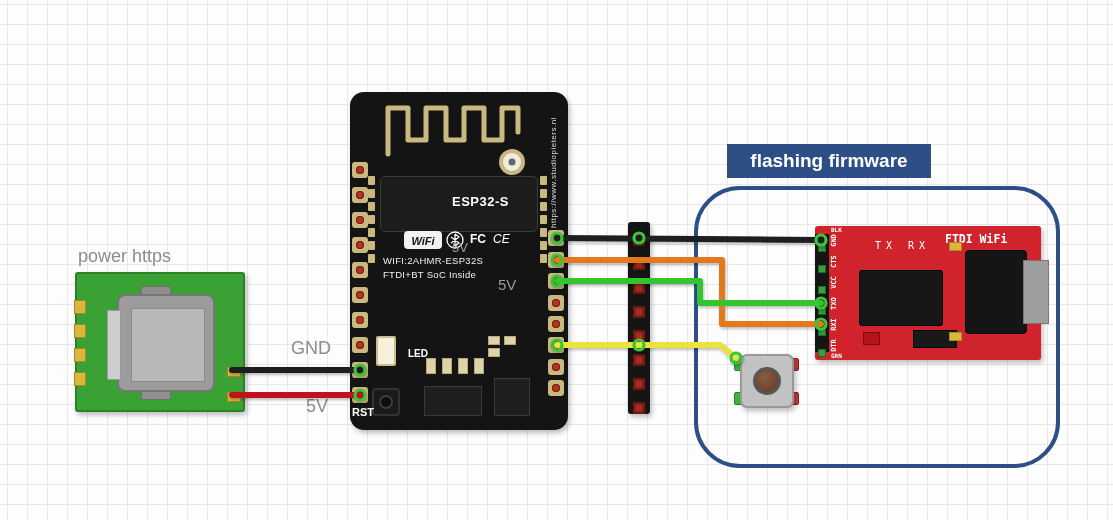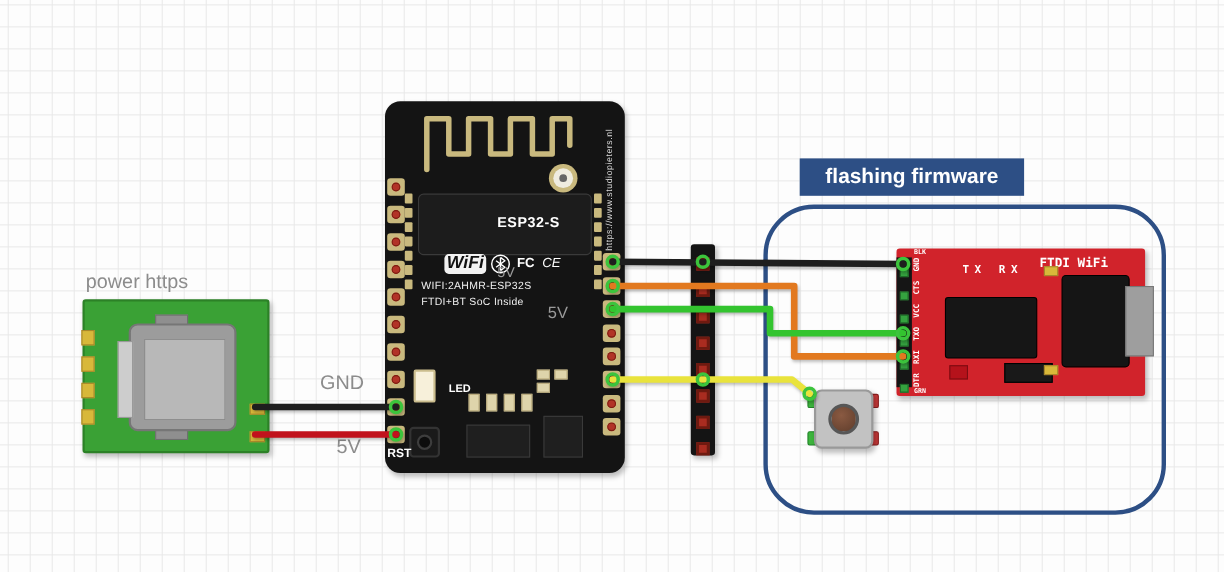--- a/index.html
+++ b/index.html
@@ -110,21 +110,21 @@
     <div class="cast" style="left:190px;top:110px;"></div>
     <div class="cast" style="left:190px;top:123px;"></div>
     <div class="cast" style="left:190px;top:136px;"></div>
     <div class="cast" style="left:190px;top:149px;"></div>
     <div class="cast" style="left:190px;top:162px;"></div>
 
     <div class="shield"></div>
     <span class="wtext" style="left:102px;top:102px;font-size:13px;font-weight:bold;letter-spacing:.5px;">ESP32-S</span>
 
     <div class="abs" style="left:54px;top:139px;width:38px;height:18px;background:#f2f2f2;border-radius:4px;text-align:center;">
-      <span style="font-size:16px;font-weight:bold;font-style:italic;color:#111;line-height:18px;">WiFi</span>
+      <span style="font-size:11px;font-weight:bold;font-style:italic;color:#111;line-height:18px;">WiFi</span>
     </div>
     <svg width="18" height="18" class="abs" style="left:96px;top:139px;">
       <circle cx="9" cy="9" r="8" fill="none" stroke="#fff" stroke-width="1.3"></circle>
       <path d="M9,3 L9,15 M9,3 L13,6 L5,12 M9,15 L13,12 L5,6" fill="none" stroke="#fff" stroke-width="1.3" stroke-linejoin="round"></path>
     </svg>
     <span class="wtext" style="left:120px;top:140px;font-size:12px;font-weight:800;">FC</span>
     <span class="wtext" style="left:143px;top:140px;font-size:12px;font-style:italic;">CE</span>
     <span class="abs" style="left:102px;top:148px;font-size:13px;color:#9a9a9a;">5V</span>
     <span class="abs" style="left:148px;top:184px;font-size:15px;color:#9a9a9a;">5V</span>
 
@@ -192,21 +192,21 @@
     </div>
     <span class="fpin-label" style="top:10px;">GND</span>
     <span class="fpin-label" style="top:31px;">CTS</span>
     <span class="fpin-label" style="top:52px;">VCC</span>
     <span class="fpin-label" style="top:73px;">TXO</span>
     <span class="fpin-label" style="top:94px;">RXI</span>
     <span class="fpin-label" style="top:115px;">DTR</span>
     <span class="fcorner" style="top:0;">BLK</span>
     <span class="fcorner" style="top:126px;">GRN</span>
 
-    <span class="wtext mono" style="left:60px;top:14px;font-size:10px;font-weight:bold;letter-spacing:5px;">TX RX</span>
+    <span class="wtext mono" style="left:60px;top:14px;font-size:10px;font-weight:normal;letter-spacing:5px;">TX RX</span>
     <span class="wtext mono" style="left:130px;top:6px;font-size:11.5px;font-weight:bold;">FTDI WiFi</span>
 
     <div class="abs" style="left:44px;top:44px;width:84px;height:56px;background:#161616;border:1px solid #000;border-radius:3px;"></div>
     <div class="abs" style="left:48px;top:106px;width:17px;height:13px;background:#b5121b;border:1px solid #7d0c12;"></div>
     <div class="abs" style="left:98px;top:104px;width:44px;height:18px;background:#191919;border:1px solid #000;"></div>
     <div class="ypad" style="left:134px;top:16px;width:13px;height:9px;"></div>
     <div class="ypad" style="left:134px;top:106px;width:13px;height:9px;"></div>
     <div class="abs" style="left:150px;top:24px;width:62px;height:84px;background:#151515;border:1px solid #000;border-radius:4px;"></div>
     <div class="abs" style="left:208px;top:34px;width:26px;height:64px;background:#9e9e9e;border:1px solid #777;"></div>
   </div>

